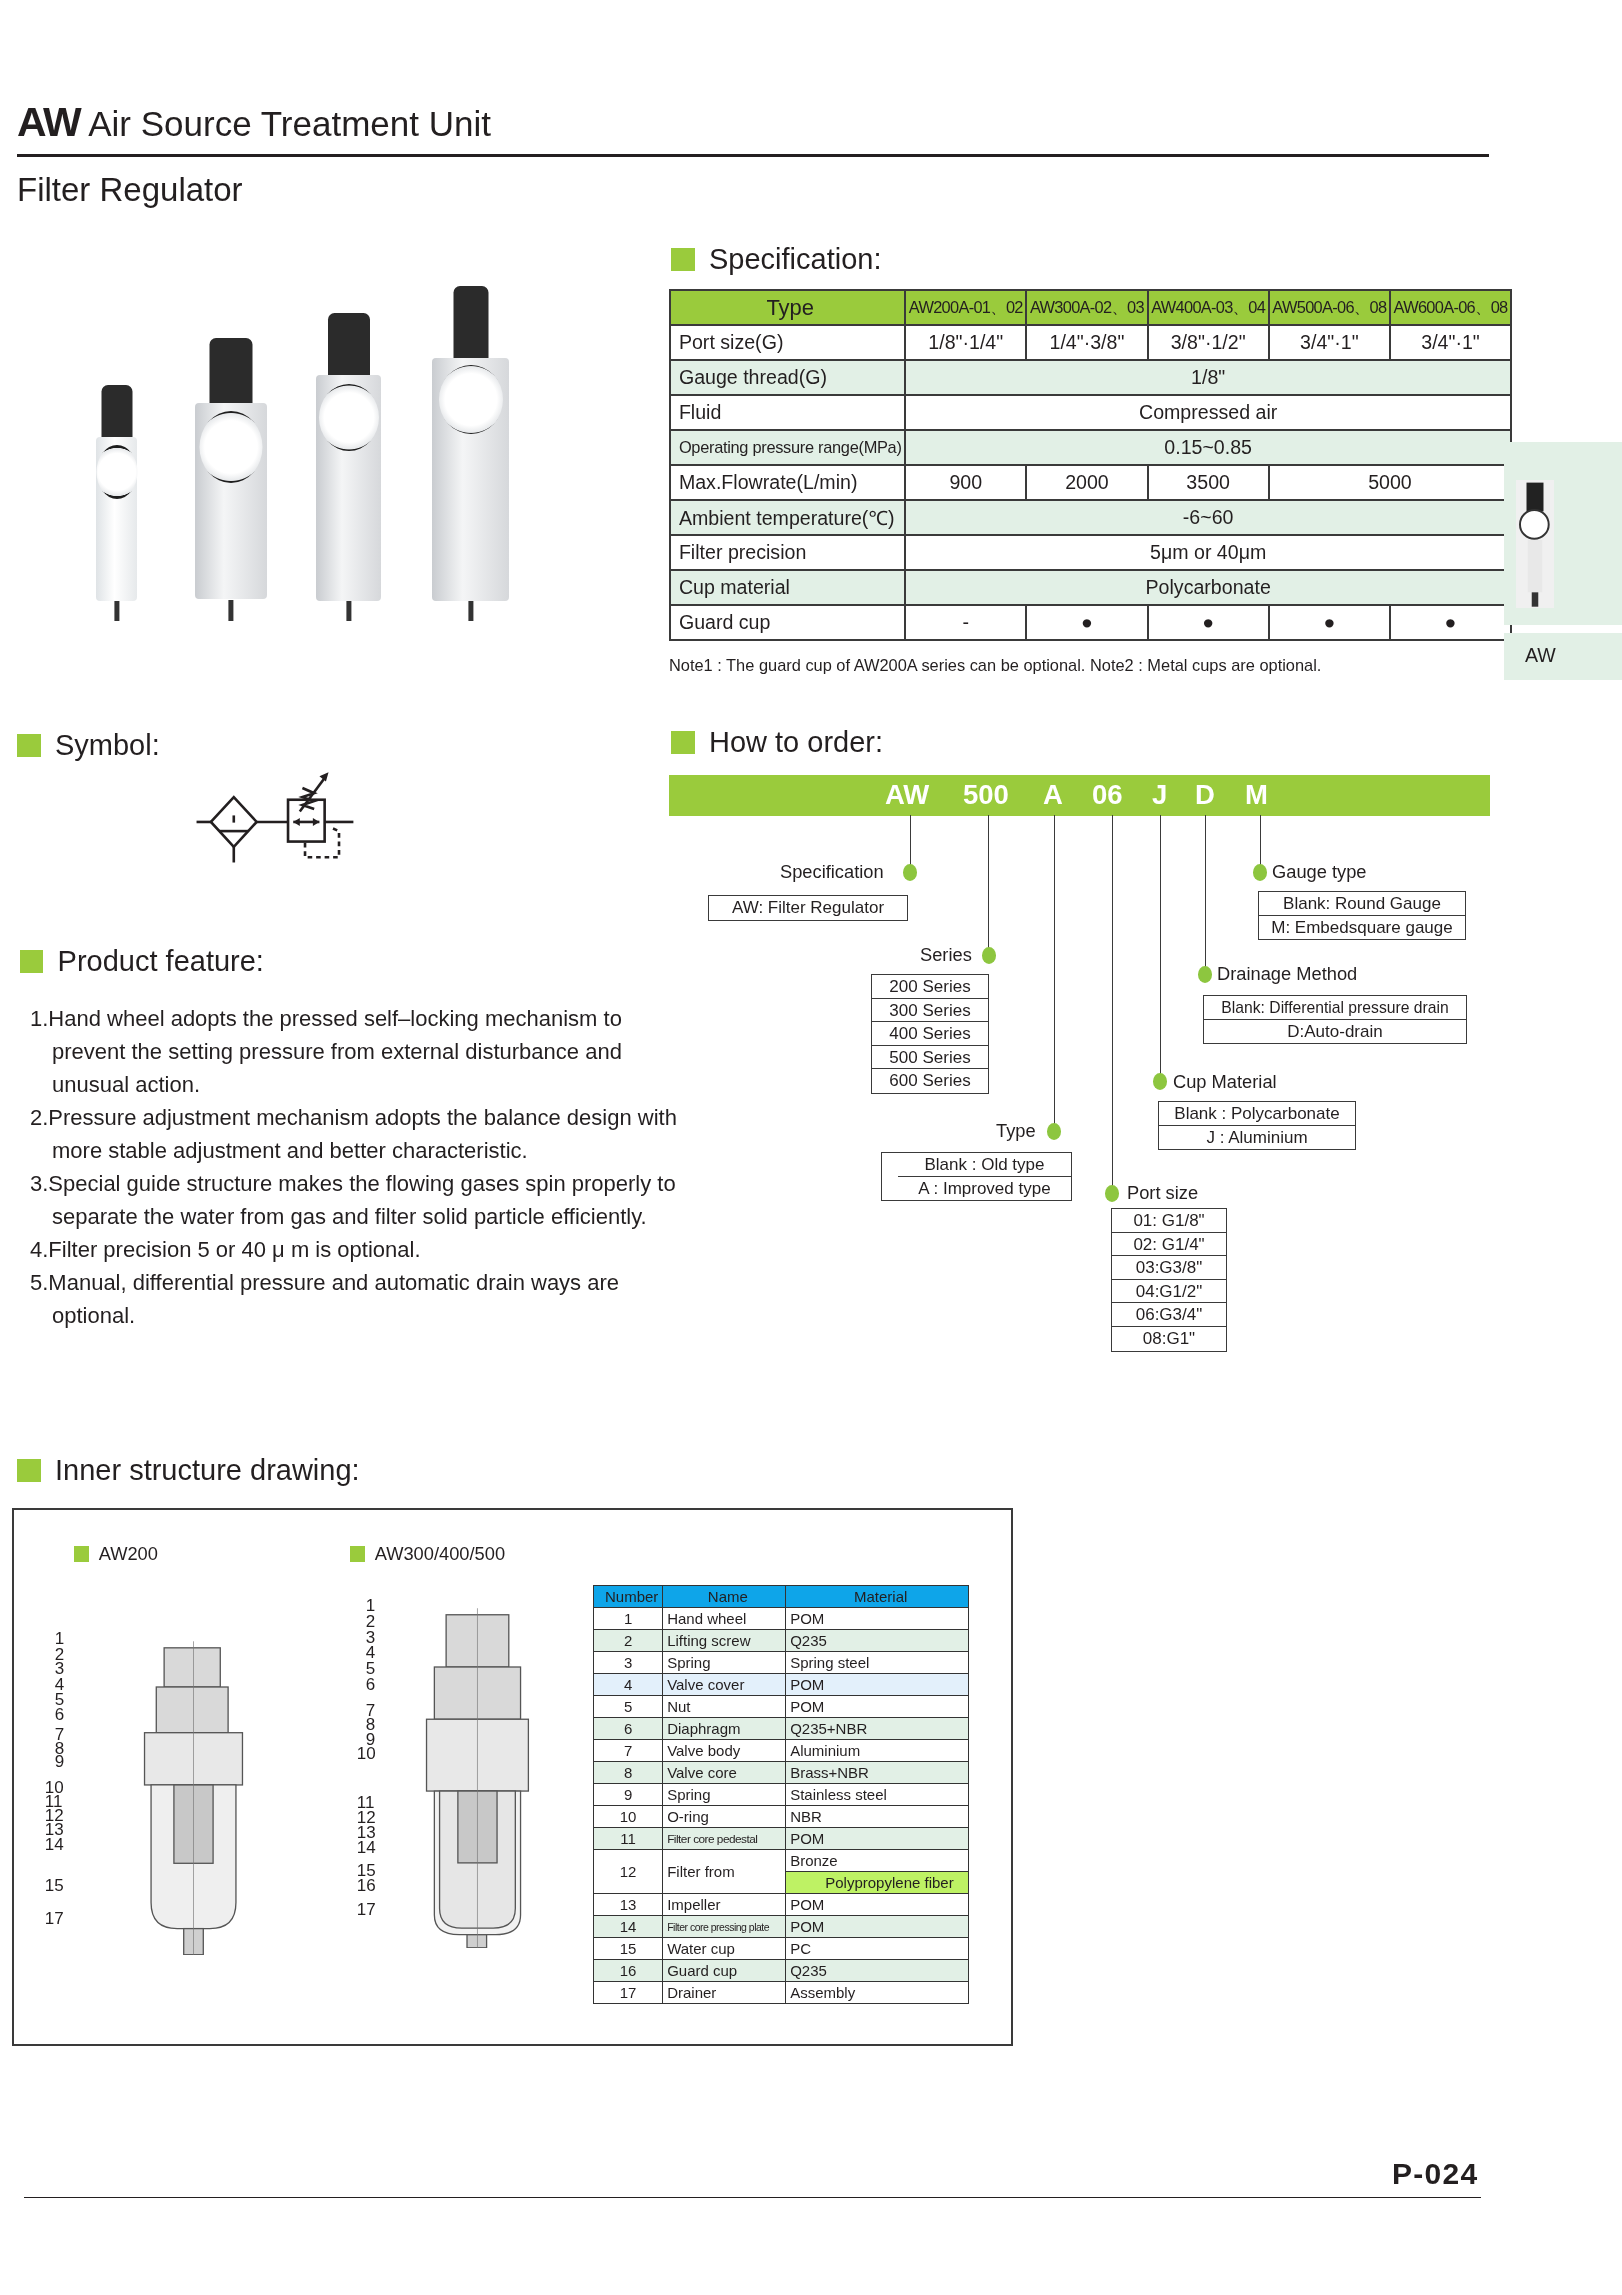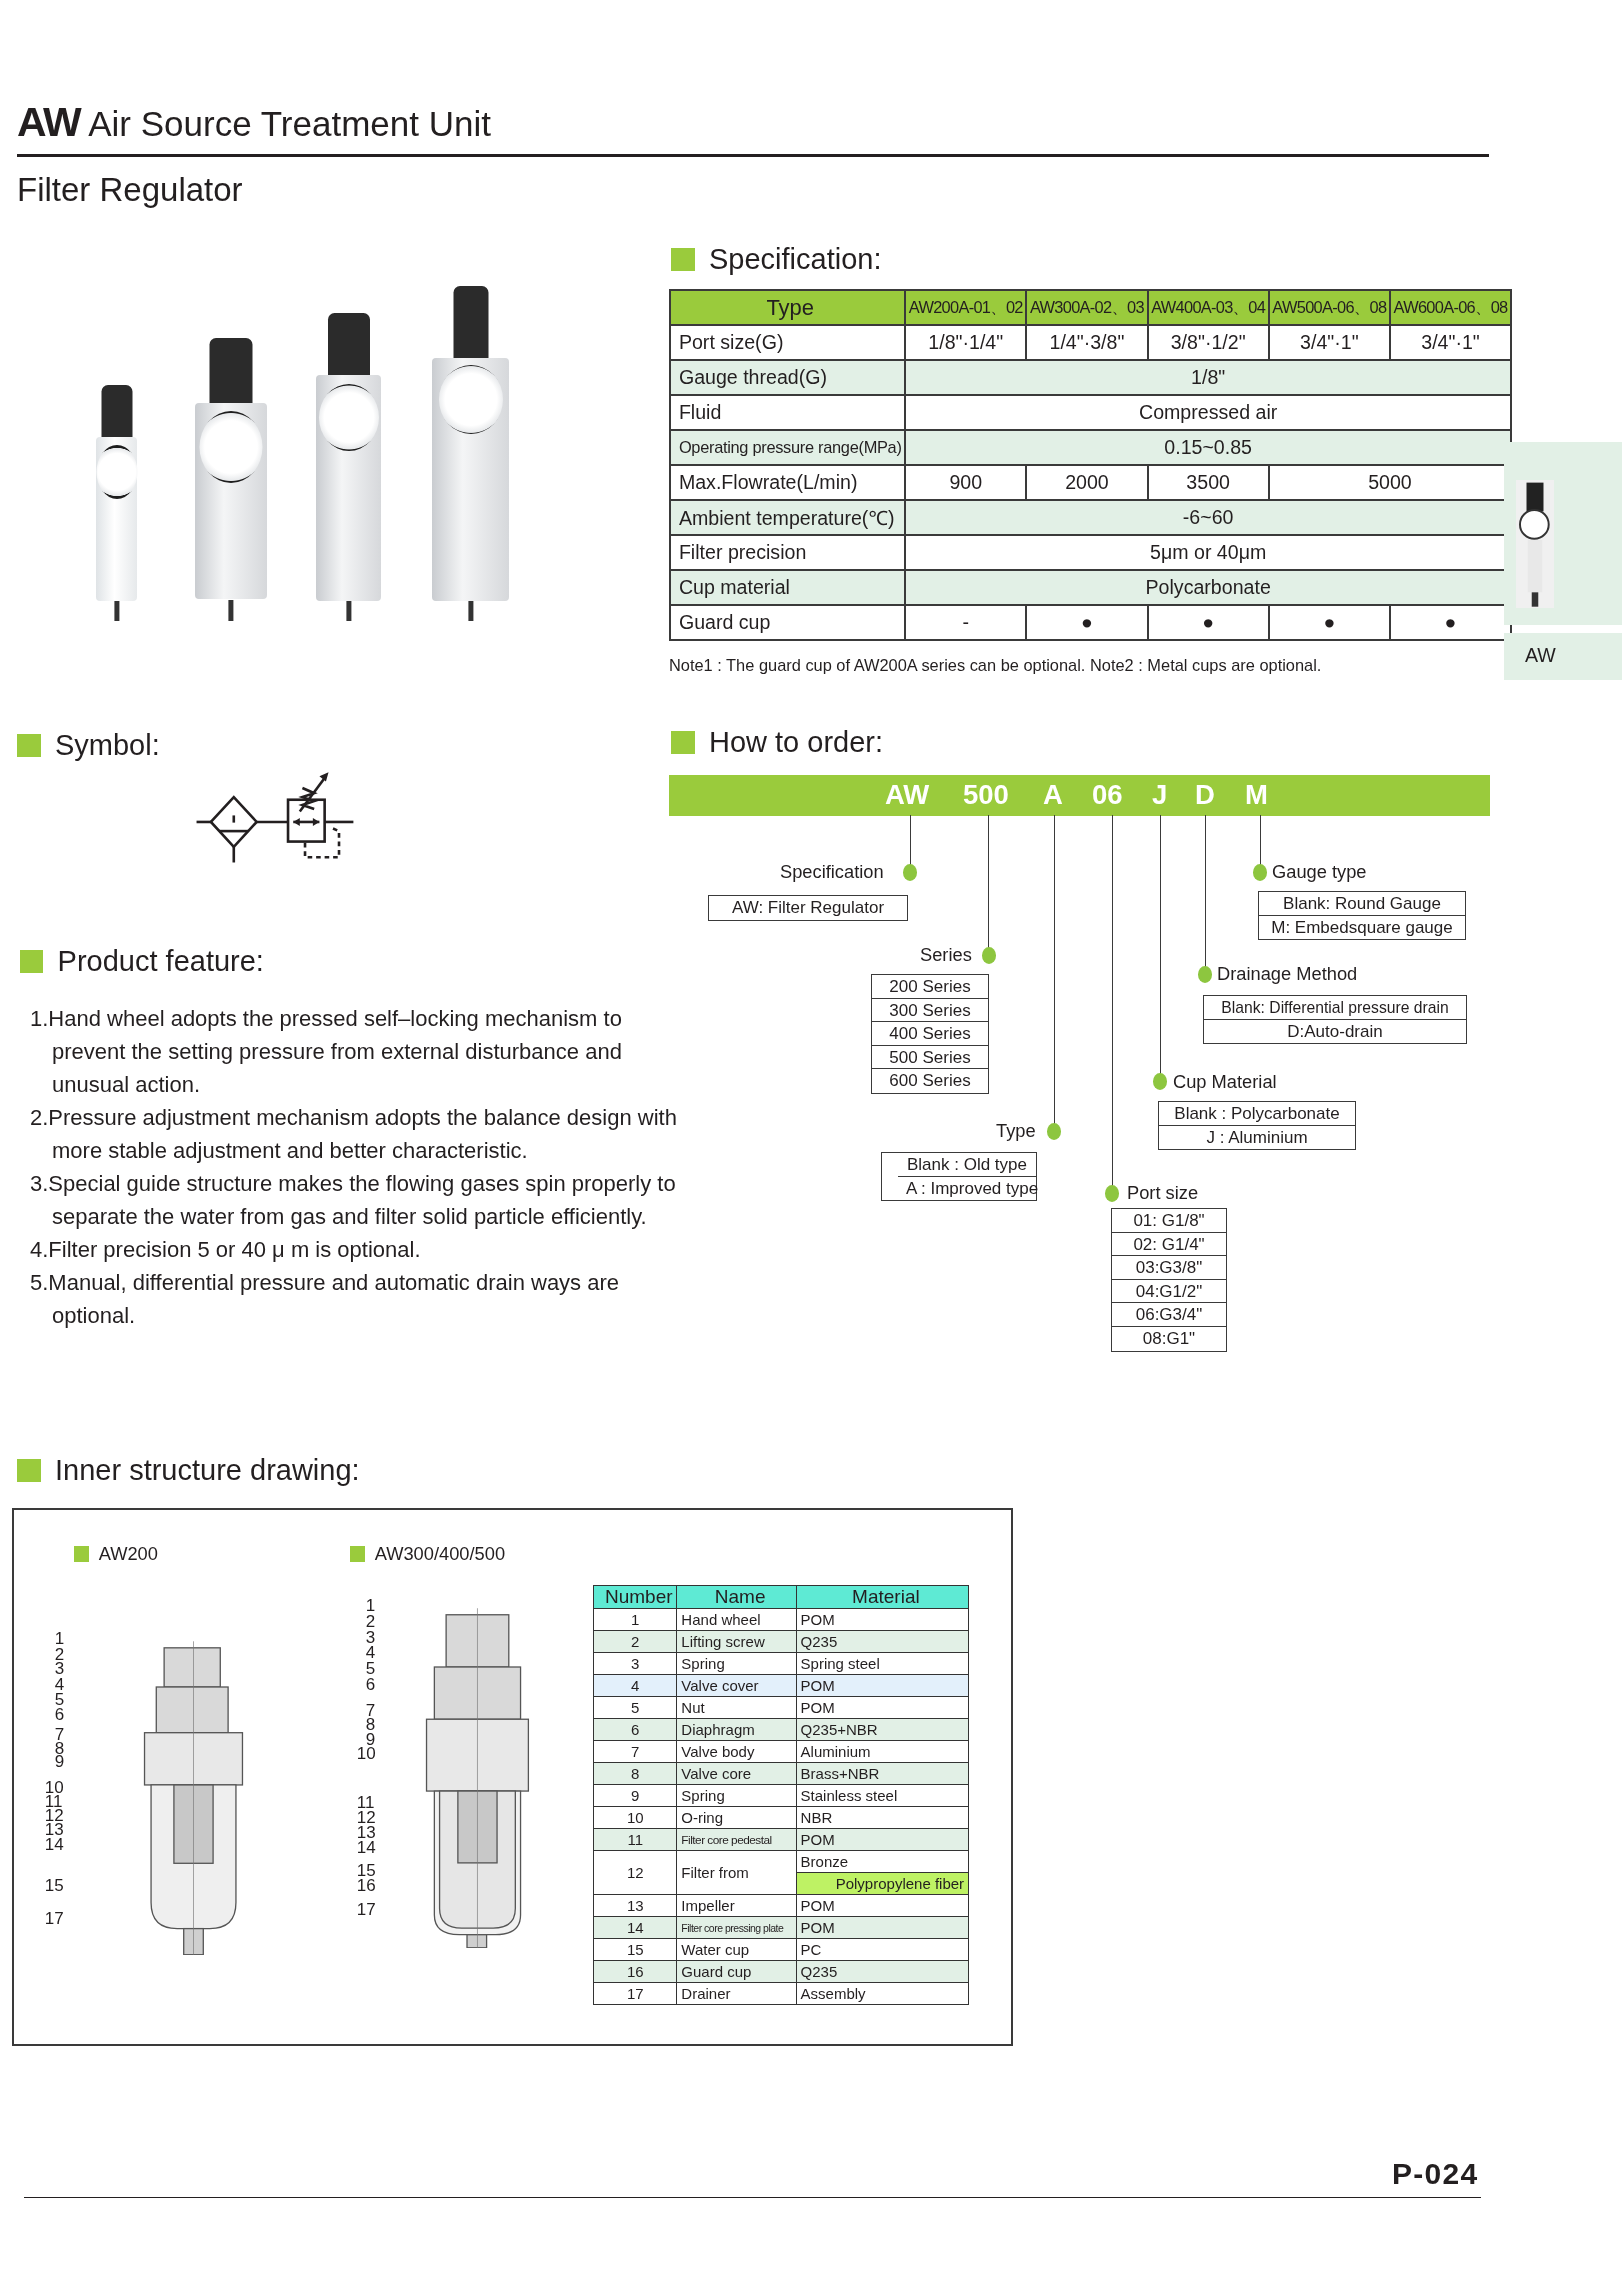--- a/index.html
+++ b/index.html
@@ -59,21 +59,21 @@
   .features li { list-style: none; padding-left: 22px; text-indent: -22px; }
 
   
   .inner-box { left: 11.8px; top: 1508px; width: 1001px; height: 538px; border: 2px solid #3a3a3a; }
   .sub-sec { font-size: 18.3px; display: flex; align-items: center; gap: 9.2px; }
   .sub-sec .sq { width: 15.7px; height: 15.7px; background: #9acb3c; display: inline-block; }
   .callnum { position: absolute; font-size: 17px; }
 
   .parts { left: 593px; top: 1585px; width: 376px; border-collapse: collapse; font-size: 15px; }
   .parts td { border: 1.3px solid #333; height: 22px; padding: 0 3.9px; white-space: nowrap; }
-  .parts tr.head td { background: #5eead4; text-align: center; font-size: 19px; padding-left: 11px; }
+  .parts tr.head td { background: #0ea5e9; text-align: center; font-size: 15px; padding-left: 11px; }
   .parts td.num { text-align: center; width: 65px; }
   .parts td.nm { width: 123px; }
   .parts tr.alt td { background: #e2f0e6; }
   .parts tr.blue td { background: #e3f0fb; }
   .parts td.alt { background: #bef264; padding-left: 39px; }
   .parts .tiny { font-size: 11.8px; letter-spacing: -0.5px; }
 
   
   .pageno { left: 1392px; top: 2157px; font-size: 30px; font-weight: 700; letter-spacing: 1.3px; }
   .foot-rule { left: 23.6px; top: 2197px; width: 1457px; height: 1.3px; background: #231f20; }
@@ -273,21 +273,21 @@
 
 <div class="dot" style="left:1153px;top:1073px;"></div>
 <div class="olabel" style="left:1173px;top:1071px;">Cup Material</div>
 <div class="obox" style="left:1158px;top:1101px;width:198px;">
   <div>Blank : Polycarbonate</div>
   <div>J : Aluminium</div>
 </div>
 
 <div class="dot" style="left:1047px;top:1123px;"></div>
 <div class="olabel" style="left:996px;top:1120px;">Type</div>
-<div class="obox" style="left:881px;top:1152px;width:156px;text-align:right;padding-left:16px;">
+<div class="obox" style="left:881px;top:1152px;width:191px;text-align:right;padding-left:16px;">
   <div>Blank : Old type</div>
   <div>A : Improved type</div>
 </div>
 
 <div class="dot" style="left:1105px;top:1185px;"></div>
 <div class="olabel" style="left:1127px;top:1182px;">Port size</div>
 <div class="obox" style="left:1111px;top:1208px;width:116px;">
   <div>01: G1/8"</div>
   <div>02: G1/4"</div>
   <div>03:G3/8"</div>

